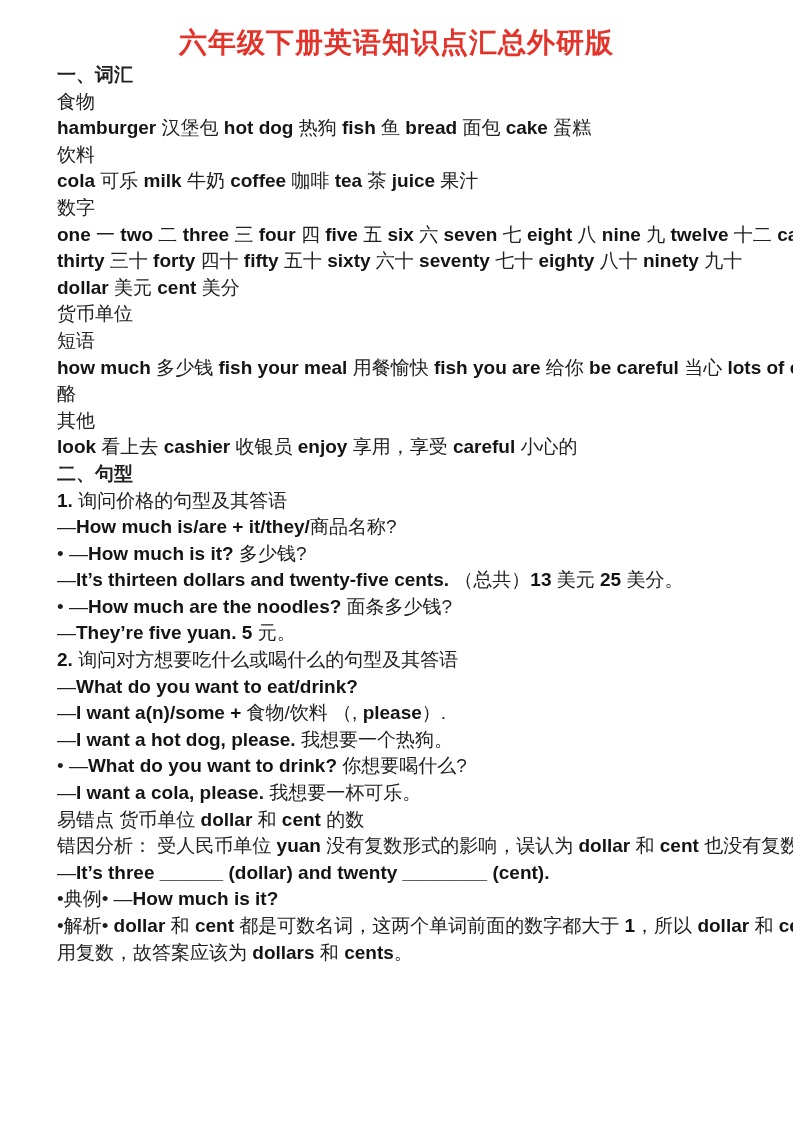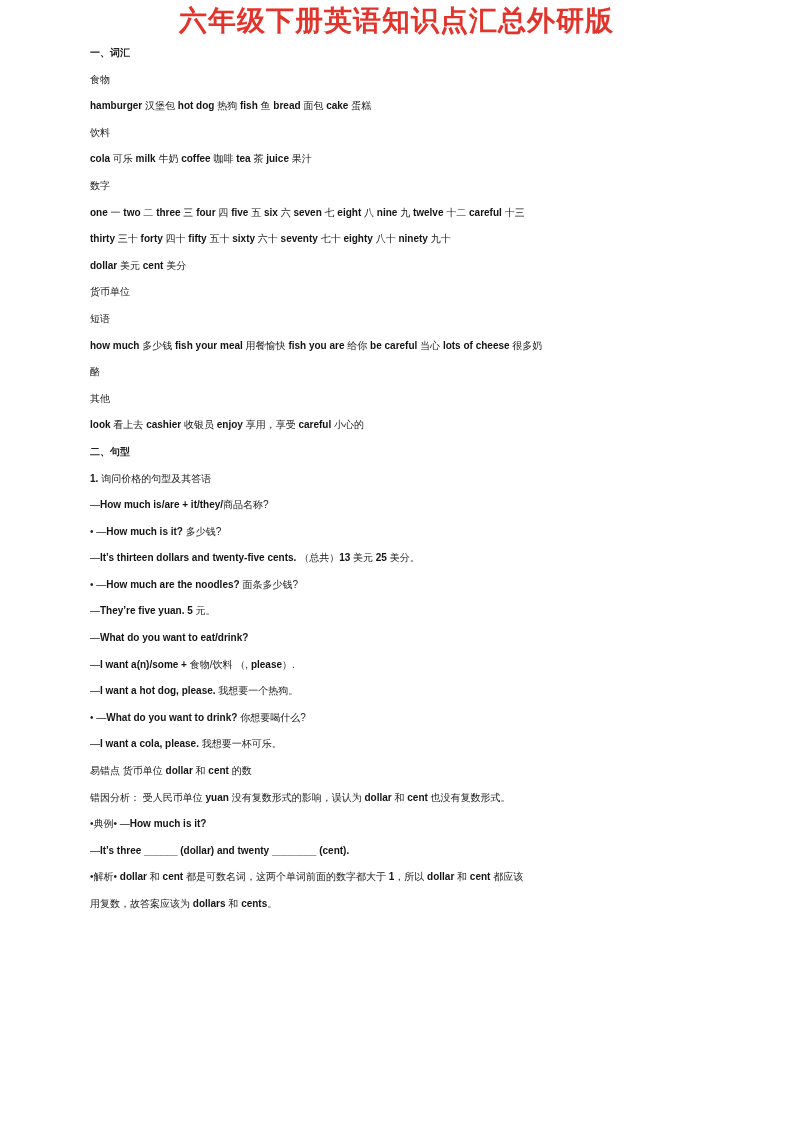--- a/index.html
+++ b/index.html
@@ -6,37 +6,36 @@
   .page {
     position:relative;
     width:793px; height:1122px;
     background:#ffffff;
     overflow:hidden;
     font-family:"Liberation Sans","DejaVu Sans",sans-serif;
     color:#212121;
   }
   .title {
     margin:0;
-    padding-top:2px;
+    padding-top:24px;
     text-align:center;
     font-size:28px;
     line-height:37px;
     font-weight:700;
     letter-spacing:1px;
   }
   .body {
     padding:1px 40px 0 57px;
   }
   .line {
-    font-size:10px;
+    font-size:19px;
     line-height:26.6px;
     height:26.6px;
     white-space:nowrap;
     overflow:visible;
-    margin-left:33px;
   }
   .line.bold { font-weight:700; }
   .en { font-weight:600; color:#141414; }
 </style>
 </head>
 <body>
 
 <div class="page">
   <h1 class="title" style="color: rgb(227, 52, 43);">六年级下册英语知识点汇总外研版</h1>
   <div class="body">
@@ -55,25 +54,26 @@
     <div class="line">酪</div>
     <div class="line">其他</div>
     <div class="line"><span class="en">look </span>看上去 <span class="en">cashier </span>收银员 <span class="en">enjoy </span>享用，享受 <span class="en">careful </span>小心的</div>
     <div class="line bold">二、句型</div>
     <div class="line"><span class="en">1. </span>询问价格的句型及其答语</div>
     <div class="line">—<span class="en">How much is/are + it/they/</span>商品名称?</div>
     <div class="line">• —<span class="en">How much is it? </span>多少钱?</div>
     <div class="line">—<span class="en">It’s thirteen dollars and twenty-five cents. </span>（总共）<span class="en">13 </span>美元 <span class="en">25 </span>美分。</div>
     <div class="line">• —<span class="en">How much are the noodles? </span>面条多少钱?</div>
     <div class="line">—<span class="en">They’re five yuan. 5 </span>元。</div>
+    <div class="line"><span class="en">2. </span>询问对方想要吃什么或喝什么的句型及其答语</div>
     <div class="line">—<span class="en">What do you want to eat/drink?</span></div>
     <div class="line">—<span class="en">I want a(n)/some + </span>食物/饮料 （, <span class="en">please</span>）.</div>
     <div class="line">—<span class="en">I want a hot dog, please. </span>我想要一个热狗。</div>
     <div class="line">• —<span class="en">What do you want to drink? </span>你想要喝什么?</div>
     <div class="line">—<span class="en">I want a cola, please. </span>我想要一杯可乐。</div>
     <div class="line">易错点 货币单位 <span class="en">dollar </span>和 <span class="en">cent </span>的数</div>
     <div class="line">错因分析： 受人民币单位 <span class="en">yuan </span>没有复数形式的影响，误认为 <span class="en">dollar </span>和 <span class="en">cent </span>也没有复数形式。</div>
+    <div class="line">—<span class="en">It’s three ______ (dollar) and twenty ________ (cent).</span></div>
     <div class="line">•典例• —<span class="en">How much is it?</span></div>
-    <div class="line">—<span class="en">It’s three ______ (dollar) and twenty ________ (cent).</span></div>
     <div class="line">•解析• <span class="en">dollar </span>和 <span class="en">cent </span>都是可数名词，这两个单词前面的数字都大于 <span class="en">1</span>，所以 <span class="en">dollar </span>和 <span class="en">cent </span>都应该</div>
     <div class="line">用复数，故答案应该为 <span class="en">dollars </span>和 <span class="en">cents</span>。</div>
   </div>
 </div>
 
 </body></html>

